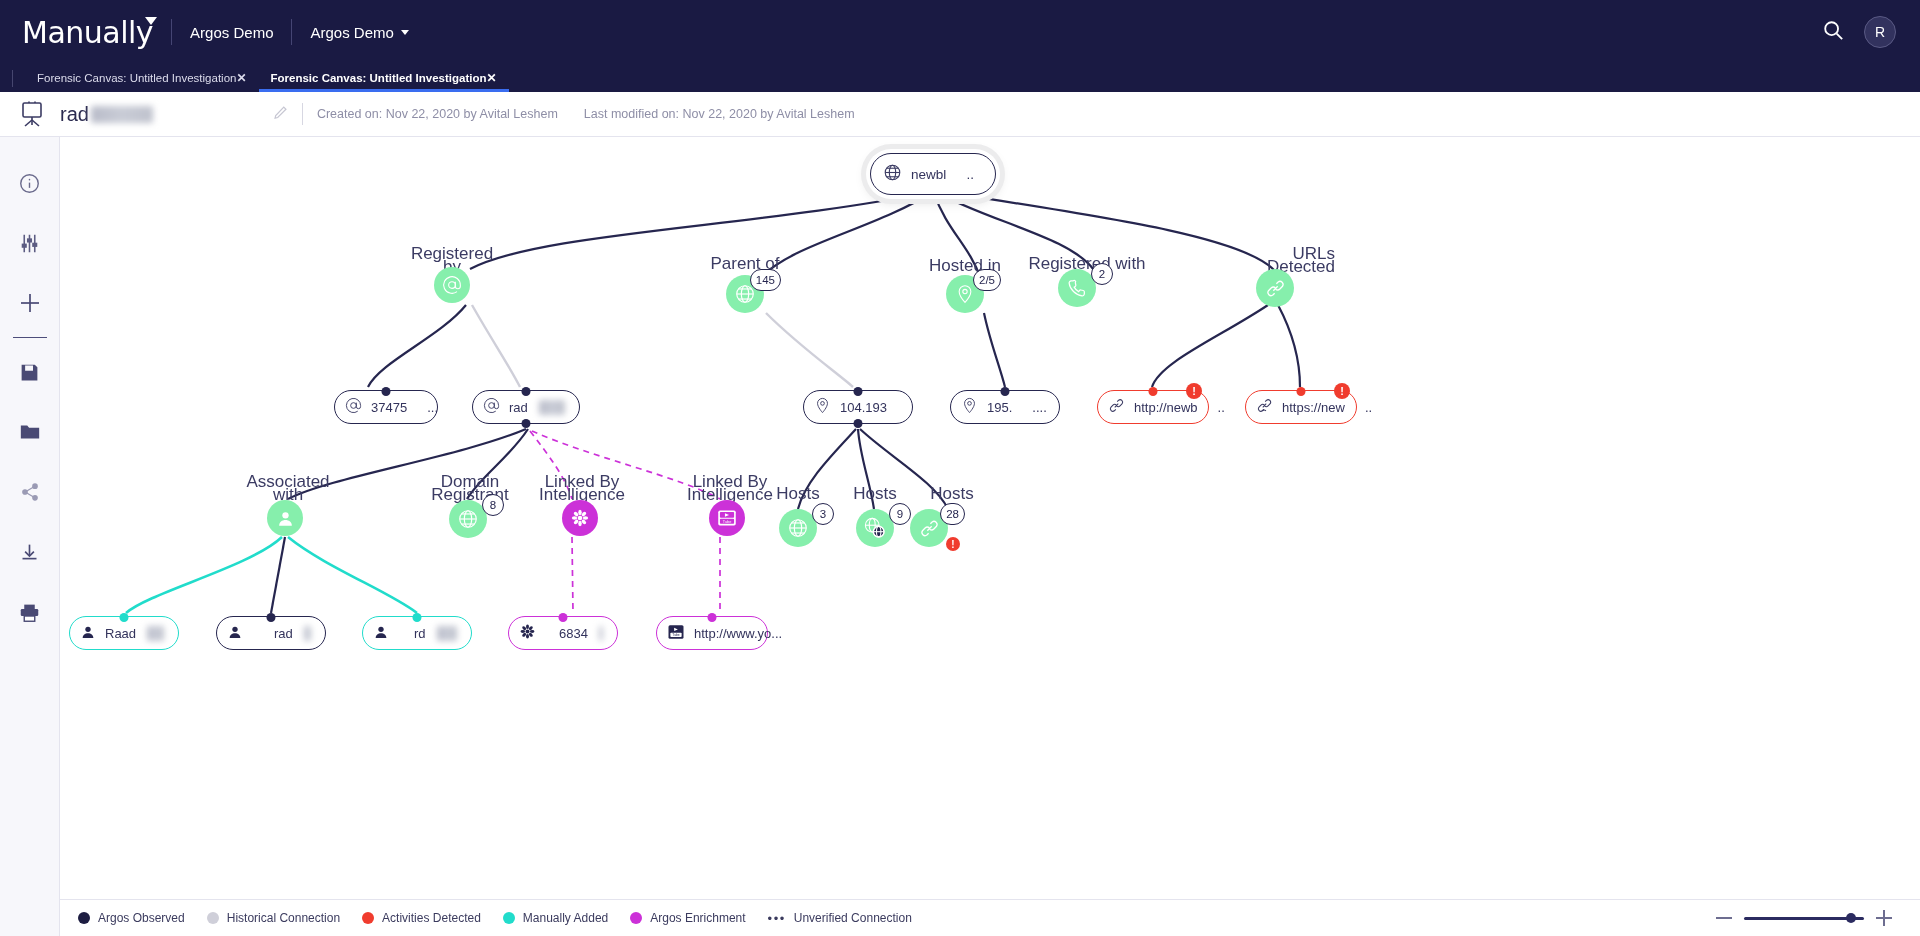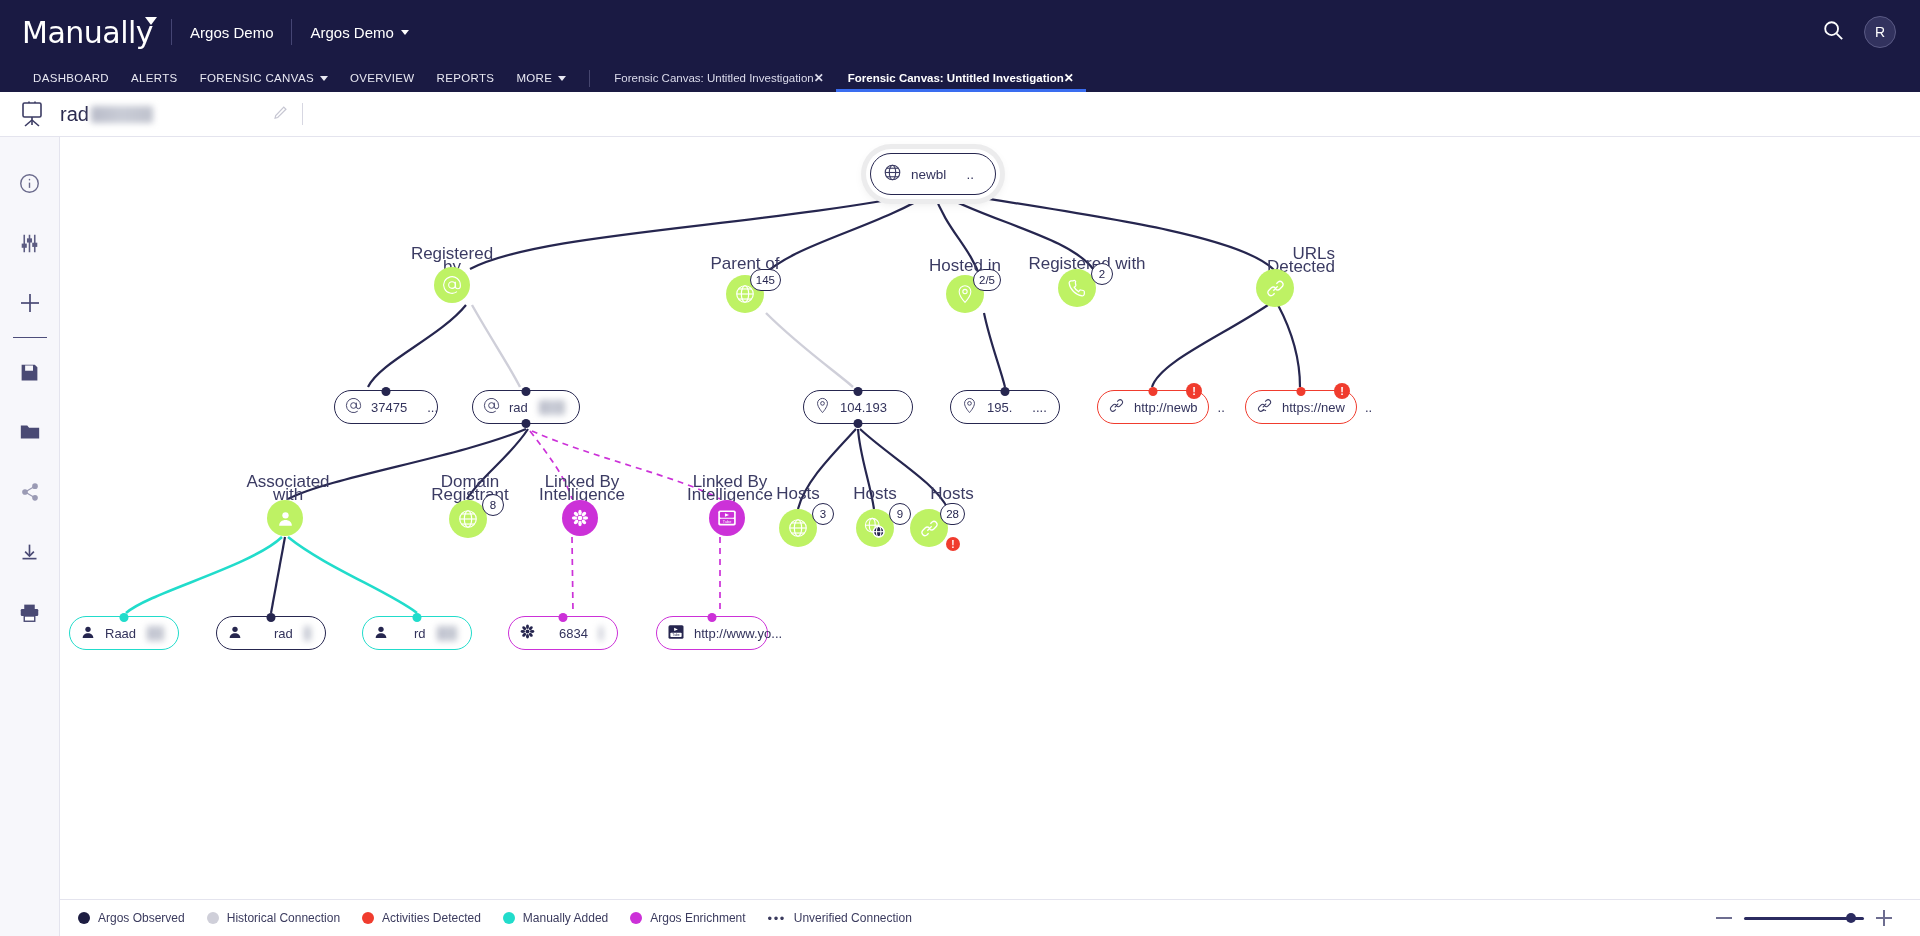--- a/index.html
+++ b/index.html
@@ -225,21 +225,21 @@
     border-radius: 28px;
     background: #ffffff;
     box-shadow: 0 0 0 5px #ececed, 0 3px 12px rgba(0,0,0,.13);
   }
 
   
   .circ {
     position: absolute;
     width: 36px; height: 36px;
     border-radius: 50%;
-    background: #bef264;
+    background: #86efac;
     display: flex; align-items: center; justify-content: center;
     cursor: pointer;
   }
   .circ.mag { background: #cc31d8; }
   .circ.big { width: 38px; height: 38px; }
   .badge {
     position: absolute; top: -6px; right: -17px;
     min-width: 22px; height: 22px; padding: 0 5px;
     border-radius: 11px;
     background: #ffffff;
@@ -317,42 +317,20 @@
           <line x1="16" y1="16" x2="22" y2="22"></line>
       </svg>
     </span>
     <div class="avatar-btn">
       <span>R</span>
     </div>
   </div>
 </div>
 
 <div class="navbar">
-  <div class="navitems">
-    <div class="navitem">
-        <span>DASHBOARD</span>
-      </div>
-    <div class="navitem">
-        <span>ALERTS</span>
-      </div>
-    <div class="navitem">
-        <span>FORENSIC CANVAS</span>
-        <i class="caret-d"></i>
-      </div>
-    <div class="navitem">
-        <span>OVERVIEW</span>
-      </div>
-    <div class="navitem">
-        <span>REPORTS</span>
-      </div>
-    <div class="navitem">
-        <span>MORE</span>
-        <i class="caret-d"></i>
-      </div>
-  </div>
   <div class="navdiv"></div>
   <div class="tabs">
     <div class="tab">
       <span>Forensic Canvas: Untitled Investigation</span>
       <span class="x">✕</span>
     </div>
     <div class="tab active">
       <span>Forensic Canvas: Untitled Investigation</span>
       <span class="x">✕</span>
     </div>
@@ -373,20 +351,24 @@
   <div class="canvas-title">
     <span>rad</span>
     <span class="redact" style="width:62px;height:17px;"></span>
   </div>
   <span class="pencil-icon">
     <svg width="15" height="15" viewBox="0 0 16 16" fill="none" stroke="#8e8ea6" stroke-width="1.3">
       <path d="M11.5 2.2l2.3 2.3L5 13.3 2.2 14l.7-2.8z"></path>
     </svg>
   </span>
   <div class="meta-div"></div>
+  <div class="meta">
+    <span>Created on: Nov 22, 2020 by Avital Leshem</span>
+    <span>Last modified on: Nov 22, 2020 by Avital Leshem</span>
+  </div>
 </div>
 
 <div class="rail">
   <div class="rail-btn">
     <svg width="21" height="21" viewBox="0 0 24 24" fill="none" stroke="#6a6a8c" stroke-width="1.6">
       <circle cx="12" cy="12" r="10"></circle>
         <line x1="12" y1="11" x2="12" y2="17"></line>
         <circle cx="12" cy="7.6" r=".9" fill="#6a6a8c" stroke="none"></circle>
     </svg>
   </div>

